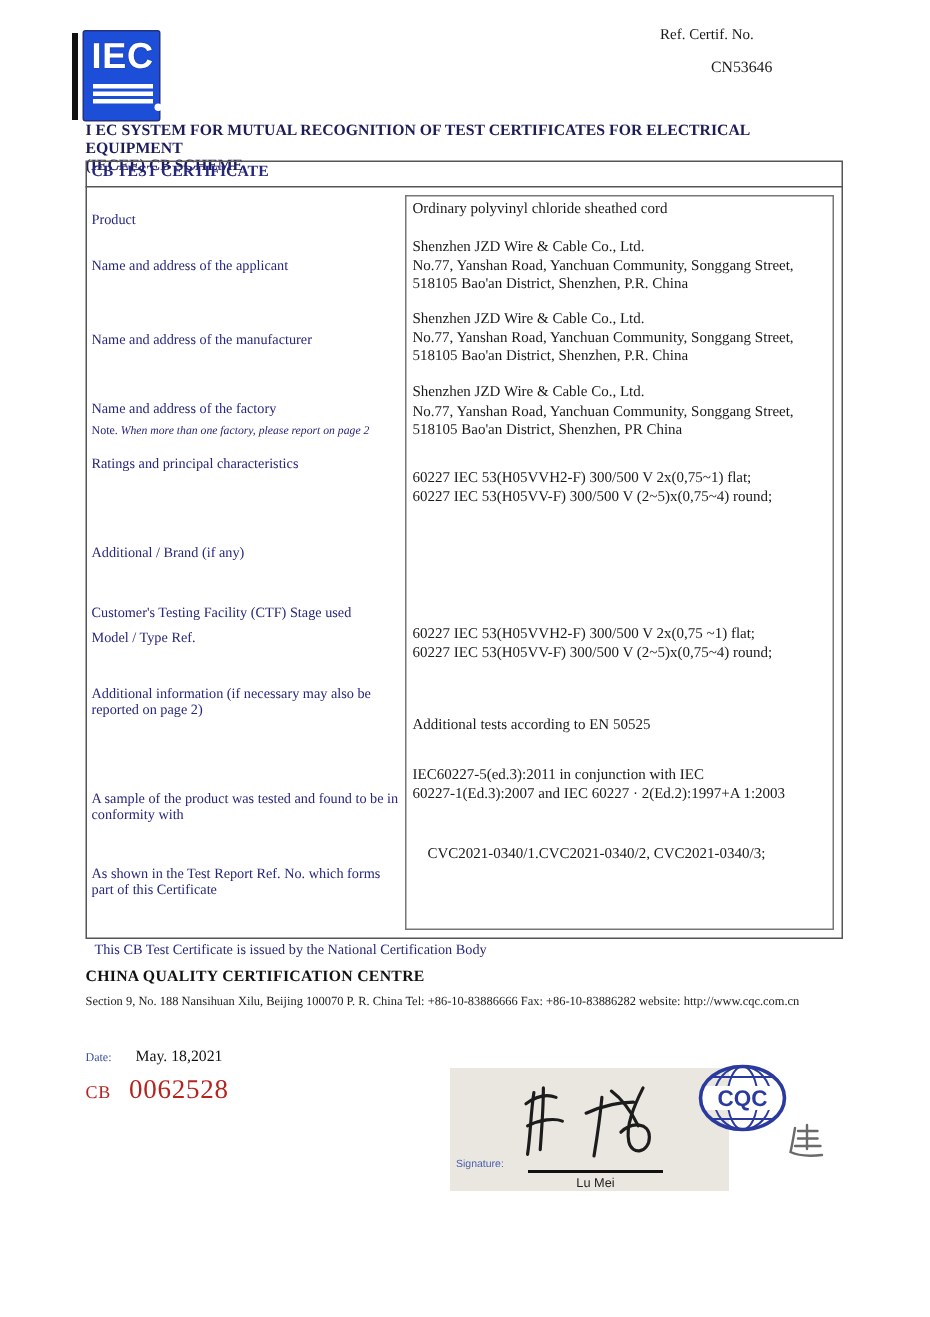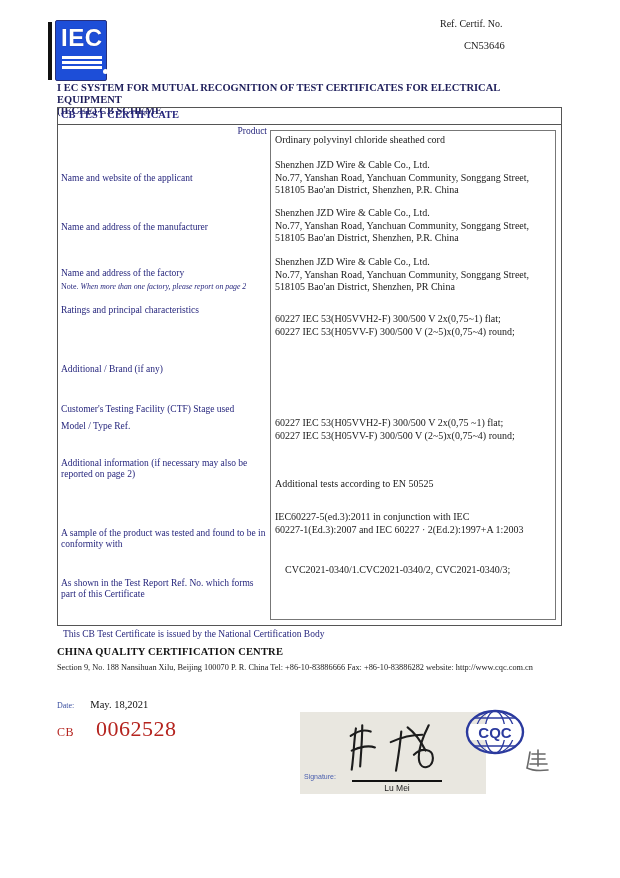--- a/index.html
+++ b/index.html
@@ -9,35 +9,35 @@
   
   .iec-logo { position:absolute; left:48px; top:20px; width:60px; height:62px; }
   .iec-spine { position:absolute; left:0; top:2px; width:4px; height:58px; background:#111; }
   .iec-box { position:absolute; left:7px; top:0; width:52px; height:61px; background:#1d4ed8; border-radius:2px; border:1px solid #27307c; }
   .iec-text { position:absolute; left:5px; top:3px; color:#fff; font-weight:bold; font-size:24px; letter-spacing:0.5px; font-family:"Liberation Sans", sans-serif; text-shadow:0 0 1px #27307c; }
   .iec-lines { position:absolute; left:6px; top:35px; width:40px; }
   .iec-lines .bar { height:2.5px; background:#fff; margin-bottom:2.5px; }
   .iec-dot { position:absolute; left:41px; top:13px; width:5px; height:5px; border-radius:50%; background:#fff; }
 
   .ref-label { position:absolute; left:440px; top:18px; font-size:10px; color:#1a1a1a; }
-  .ref-number { position:absolute; left:464px; top:40px; font-size:10.5px; color:#1a1a1a; }
+  .ref-number { position:absolute; left:474px; top:40px; font-size:10.5px; color:#1a1a1a; }
 
   .scheme-title { position:absolute; left:57px; top:82px; width:510px; font-size:10.5px; font-weight:bold; color:#1d1d5a; line-height:11.5px; white-space:pre-line; }
 
   
   .cert-box { position:absolute; left:57px; top:107px; width:505px; height:519px; border:1px solid #555; }
   .cert-title { position:absolute; left:57px; top:107px; width:505px; height:18px; border-bottom:1px solid #555; padding:2px 12px 0 4px; font-size:10.5px; font-weight:bold; color:#26267d; }
   .val-box { position:absolute; left:270px; top:130px; width:286px; height:490px; border:1px solid #777; }
 
   .lbl { position:absolute; left:61px; width:206px; font-size:9.5px; color:#26267d; line-height:11px; }
   .note { position:absolute; left:61px; width:210px; font-size:8px; color:#26267d; }
   .note .it { font-style:italic; font-size:7.8px; }
   .val { position:absolute; left:275px; width:276px; font-size:10px; color:#1a1a1a; line-height:12.5px; white-space:pre-line; }
 
-  .l0 { top:126px;text-align:right; } .v0 { top:134px; }
+  .l0 { top:142px; } .v0 { top:134px; }
   .l1 { top:173px; } .v1 { top:159px; }
   .l2 { top:222px; } .v2 { top:207px; }
   .l3 { top:268px; } .n3 { top:282px; } .v3 { top:256px; }
   .l4 { top:305px; } .v4 { top:313px; }
   .l5 { top:364px; }
   .l6 { top:404px; }
   .l7 { top:421px; } .v7 { top:417px; }
   .l8 { top:458px; } .v8 { top:478px; }
   .l9 { top:528px; } .v9 { top:511px; }
   .l10 { top:578px; } .v10 { top:564px; padding-left:10px; }
@@ -45,21 +45,21 @@
   .issued-by { position:absolute; left:63px; top:629px; font-size:9.5px; color:#26267d; }
 
   
   .ncb-name { position:absolute; left:57px; top:646px; font-size:10.5px; font-weight:bold; color:#111; letter-spacing:0.2px; }
   .ncb-address { position:absolute; left:57px; top:663px; width:540px; font-size:8.3px; color:#222; }
   .date-row { position:absolute; left:57px; top:694px; }
   .date-label { font-size:8px; color:#3b4fa0; }
   .date-value { font-size:10.5px; color:#111; margin-left:12px; }
   .cb-row { position:absolute; left:57px; top:716px; color:#b5241f; }
   .cb-prefix { font-size:12px; letter-spacing:0.5px; }
-  .cb-number { font-size:22px; margin-left:18px; letter-spacing:0.5px; }
+  .cb-number { font-size:18px; margin-left:8px; letter-spacing:0.5px; }
 
   .sig-scan { position:absolute; left:300px; top:712px; width:186px; height:82px; background:#e9e7e0;padding-left:23px; }
   .sig-label { position:absolute; left:4px; top:61px; font-size:7px; color:#4a5fae; font-family:"Liberation Sans", sans-serif; }
   .sig-line { position:absolute; left:52px; top:68px; width:90px; height:1.5px; background:#111; }
   .sig-name { position:absolute; left:52px; top:71px; width:90px; text-align:center; font-size:8.5px; color:#222; font-family:"Liberation Sans", sans-serif; }
   .sig-hand { position:absolute; left:42px; top:8px; }
 
   .cqc-logo { position:absolute; left:464px; top:708px; width:62px; height:50px; }
   .stamp-glyph { position:absolute; left:524px; top:748px; width:26px; height:26px; }
 </style>
@@ -85,21 +85,21 @@
   <div class="ref-number">CN53646</div>
 
   <div class="scheme-title">I EC SYSTEM FOR MUTUAL RECOGNITION OF TEST CERTIFICATES FOR ELECTRICAL EQUIPMENT
 (IECEE) CB SCHEME</div>
 
   <div class="cert-box"></div>
   <div class="cert-title">CB TEST CERTIFICATE</div>
   <div class="val-box"></div>
 
   <div class="lbl l0">Product</div>
-  <div class="lbl l1">Name and website of the applicant</div>
+  <div class="lbl l1">Name and address of the applicant</div>
   <div class="lbl l2">Name and address of the manufacturer</div>
   <div class="lbl l3">Name and address of the factory</div>
   <div class="note n3"><span>Note.</span><span class="it"> When more than one factory, please report on page 2</span></div>
   <div class="lbl l4">Ratings and principal characteristics</div>
   <div class="lbl l5">Additional / Brand (if any)</div>
   <div class="lbl l6">Customer's Testing Facility (CTF) Stage used</div>
   <div class="lbl l7">Model / Type Ref.</div>
   <div class="lbl l8">Additional information (if necessary may also be reported on page 2)</div>
   <div class="lbl l9">A sample of the product was tested and found to be in conformity with</div>
   <div class="lbl l10">As shown in the Test Report Ref. No. which forms part of this Certificate</div>

